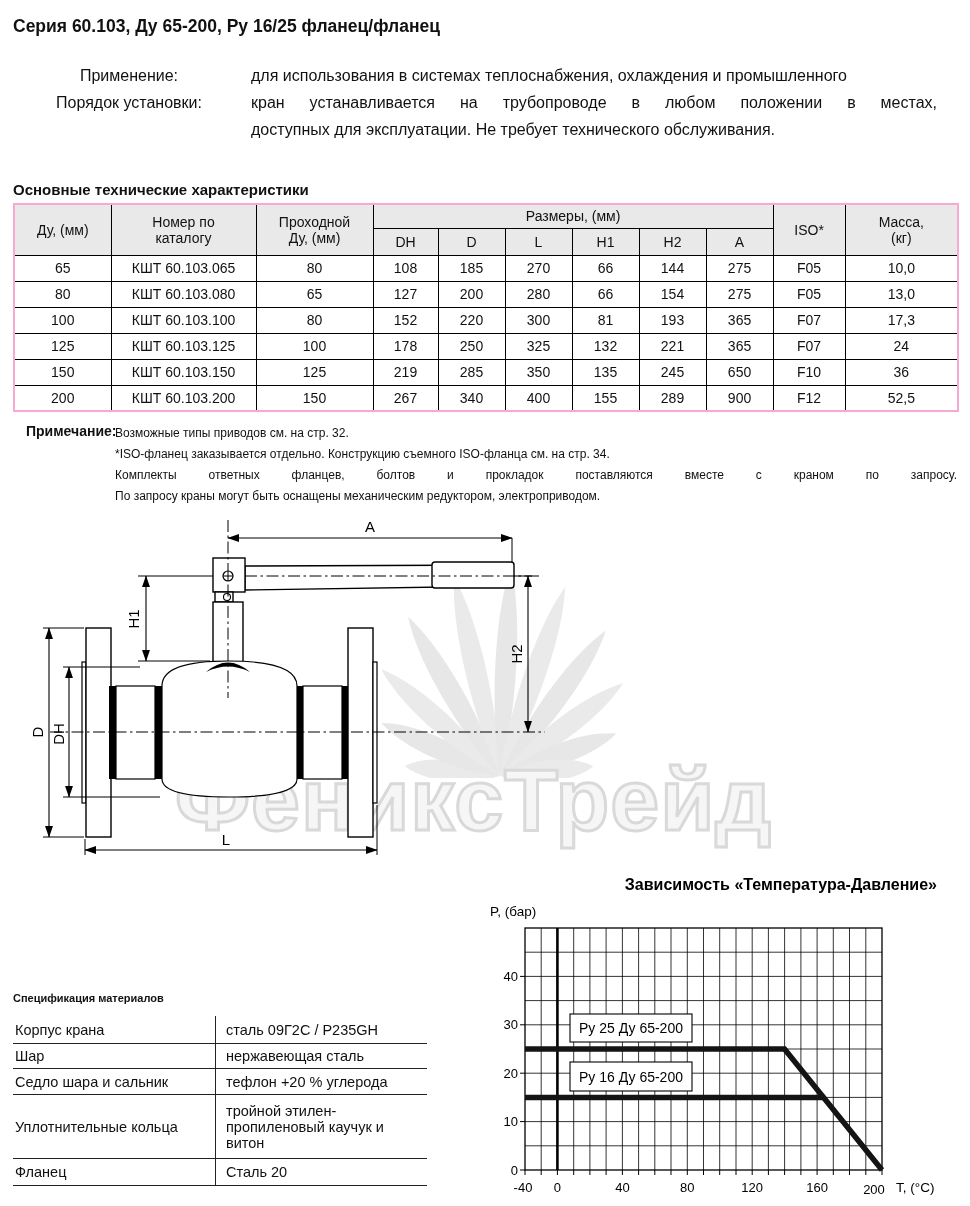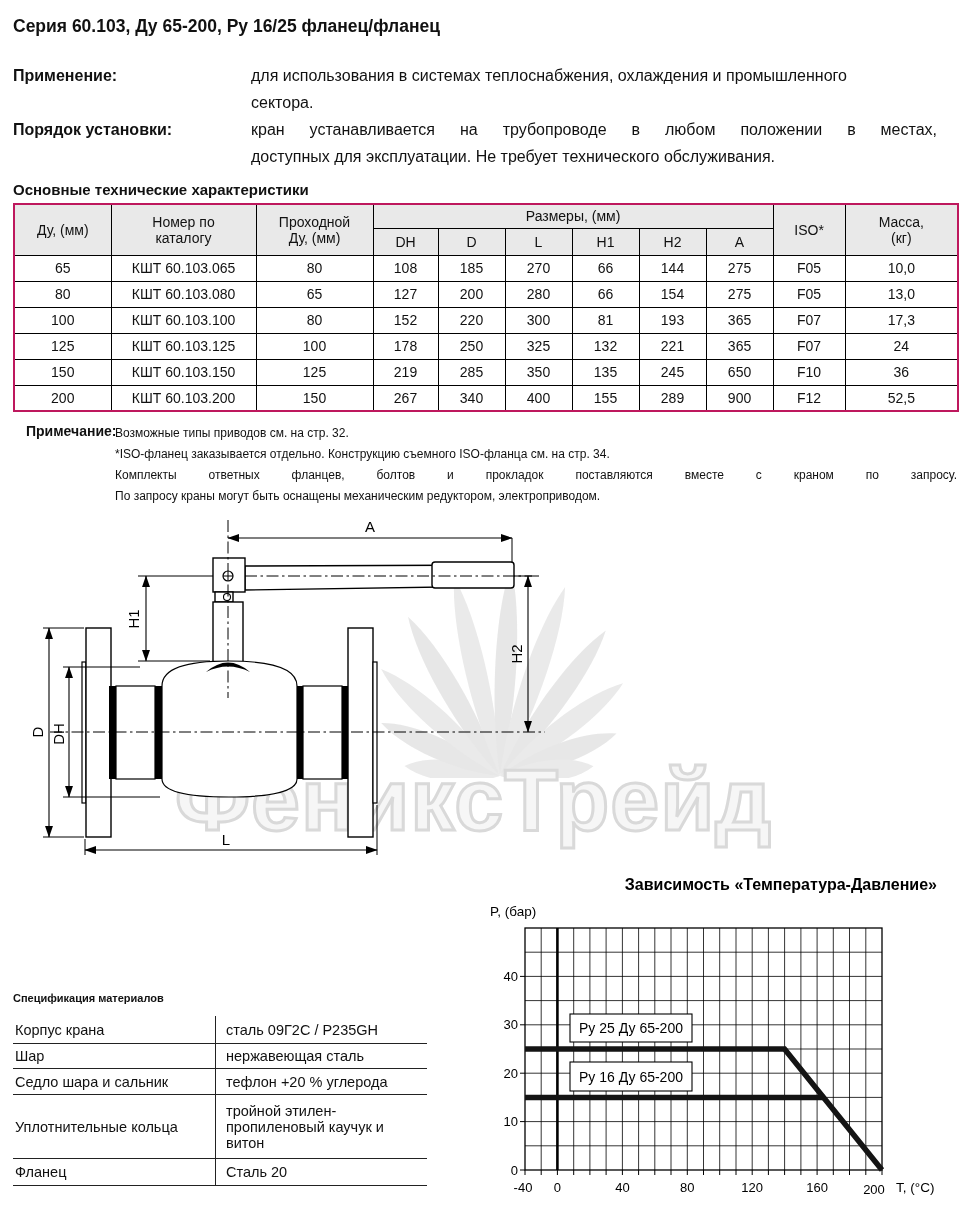--- a/index.html
+++ b/index.html
@@ -3,28 +3,28 @@
 <meta charset="utf-8">
 <style>
   * { margin:0; padding:0; box-sizing:border-box; }
   html,body { width:970px; height:1206px; background:#fff; font-family:"Liberation Sans",sans-serif; color:#111; }
   .abs { position:absolute; }
 
   
   #doc-title { left:13px; top:16px; font-size:17.5px; font-weight:bold; z-index:3; }
   #intro { left:13px; top:62px; width:924px; display:grid; grid-template-columns:232px 1fr; column-gap:6px;
            font-size:16px; line-height:27px; z-index:3; }
-  #intro .lbl { text-align:left; font-weight:bold; }
+  #intro .lbl { text-align:center; font-weight:normal; }
   #intro .txt { }
   .just { text-align:justify; text-align-last:justify; }
 
   
   #tech-heading { left:13px; top:181px; font-size:15px; font-weight:bold; z-index:3; }
   #tech-table { left:13px; top:203px; z-index:3; }
-  #tech-table table { border-collapse:collapse; table-layout:fixed; width:944px; border:2px solid #be185d; font-size:14px; }
+  #tech-table table { border-collapse:collapse; table-layout:fixed; width:944px; border:2px solid #f9a8d4; font-size:14px; }
   #tech-table th, #tech-table td { border:1px solid #000; text-align:center; vertical-align:middle; padding:0 2px; font-weight:normal; }
   #tech-table thead th { background:#e9e9e9; }
   #tech-table thead tr:nth-child(1) th { height:24px; }
   #tech-table thead tr:nth-child(2) th { height:27px; }
   #tech-table tbody td { height:26px; background:#fff; }
   .preline { white-space:pre-line; }
 
   
   #note-label { left:10px; top:423px; width:102px; font-size:14px; font-weight:bold; z-index:3;margin-left:16px; }
   #note-lines { left:115px; top:423px; width:842px; font-size:12px; line-height:21px; z-index:3; }
@@ -79,21 +79,20 @@
   </g>
 </svg>
 <div id="wm-text" class="abs">ФениксТрейд</div>
 
 <div id="doc-title" class="abs">Серия 60.103, Ду 65-200, Ру 16/25 фланец/фланец</div>
 
 <div id="intro" class="abs">
   <div class="lbl">Применение:</div>
   <div class="txt">
     <div>для использования в системах теплоснабжения, охлаждения и промышленного</div>
-    <div>сектора.</div>
   </div>
   <div class="lbl">Порядок установки:</div>
   <div class="txt">
     <div class="just">кран устанавливается на трубопроводе в любом положении в местах,</div>
     <div>доступных для эксплуатации. Не требует технического обслуживания.</div>
   </div>
 </div>
 
 <div id="tech-heading" class="abs">Основные технические характеристики</div>
 <div id="tech-table" class="abs">

